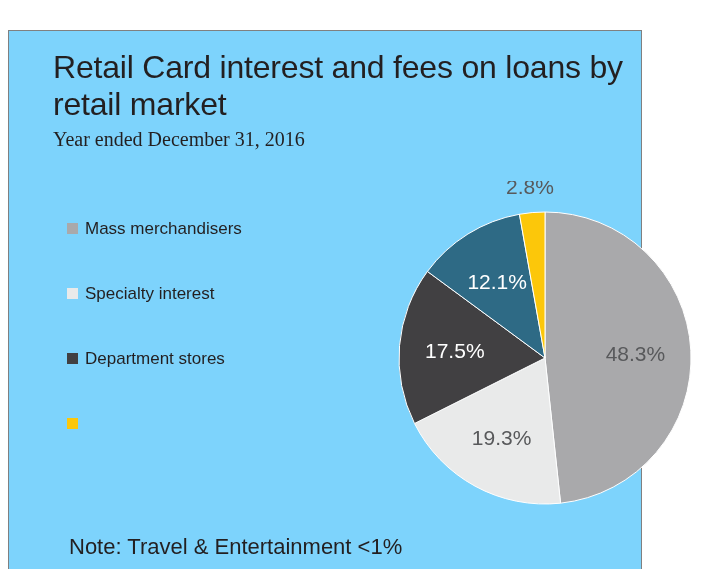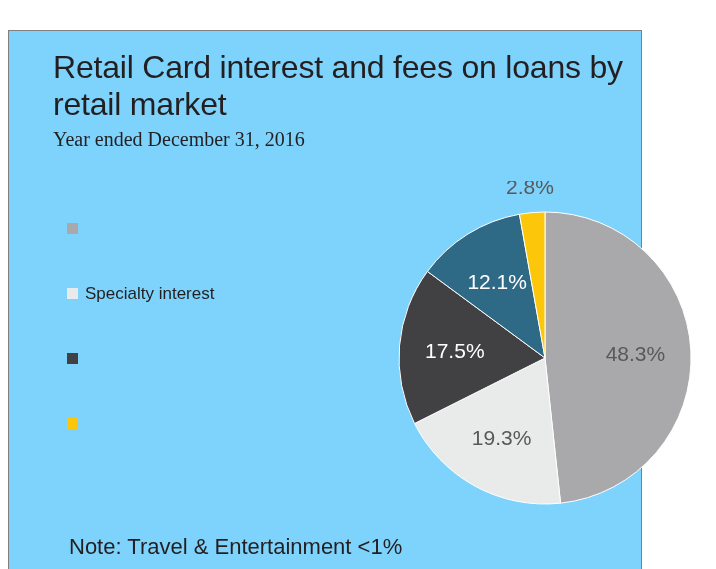--- a/index.html
+++ b/index.html
@@ -94,27 +94,29 @@
 <div id="figure">
 
   <div id="title-block">
     <h1 id="chart-title">Retail Card interest and fees on loans by retail market</h1>
     <div id="chart-subtitle">Year ended December 31, 2016</div>
   </div>
 
   <div id="legend">
       <div class="legend-item">
         <span class="legend-swatch" style="background: rgb(169, 169, 171);"></span>
+        <span class="legend-label">Mass merchandisers</span>
       </div>
       <div class="legend-item">
         <span class="legend-swatch" style="background: rgb(233, 234, 234);"></span>
         <span class="legend-label">Specialty interest</span>
       </div>
       <div class="legend-item">
         <span class="legend-swatch" style="background: rgb(65, 64, 66);"></span>
+        <span class="legend-label">Department stores</span>
       </div>
       <div class="legend-item">
         <span class="legend-swatch" style="background: rgb(252, 199, 10);"></span>
       </div>
     </div>
 
   <div id="pie-wrap">
     <svg id="pie-svg" width="320" height="340" viewBox="0 0 320 340">
         <path d="M 164 177 L 164.00 31.00 A 146 146 0 0 1 179.57 322.17 Z" fill="#a9a9ab" stroke="#ffffff" stroke-width="1"></path>
         <text x="254.4" y="172.2" fill="#58595b" font-size="21" font-family="&quot;Liberation Sans&quot;, sans-serif" text-anchor="middle" dominant-baseline="central">48.3%</text>

